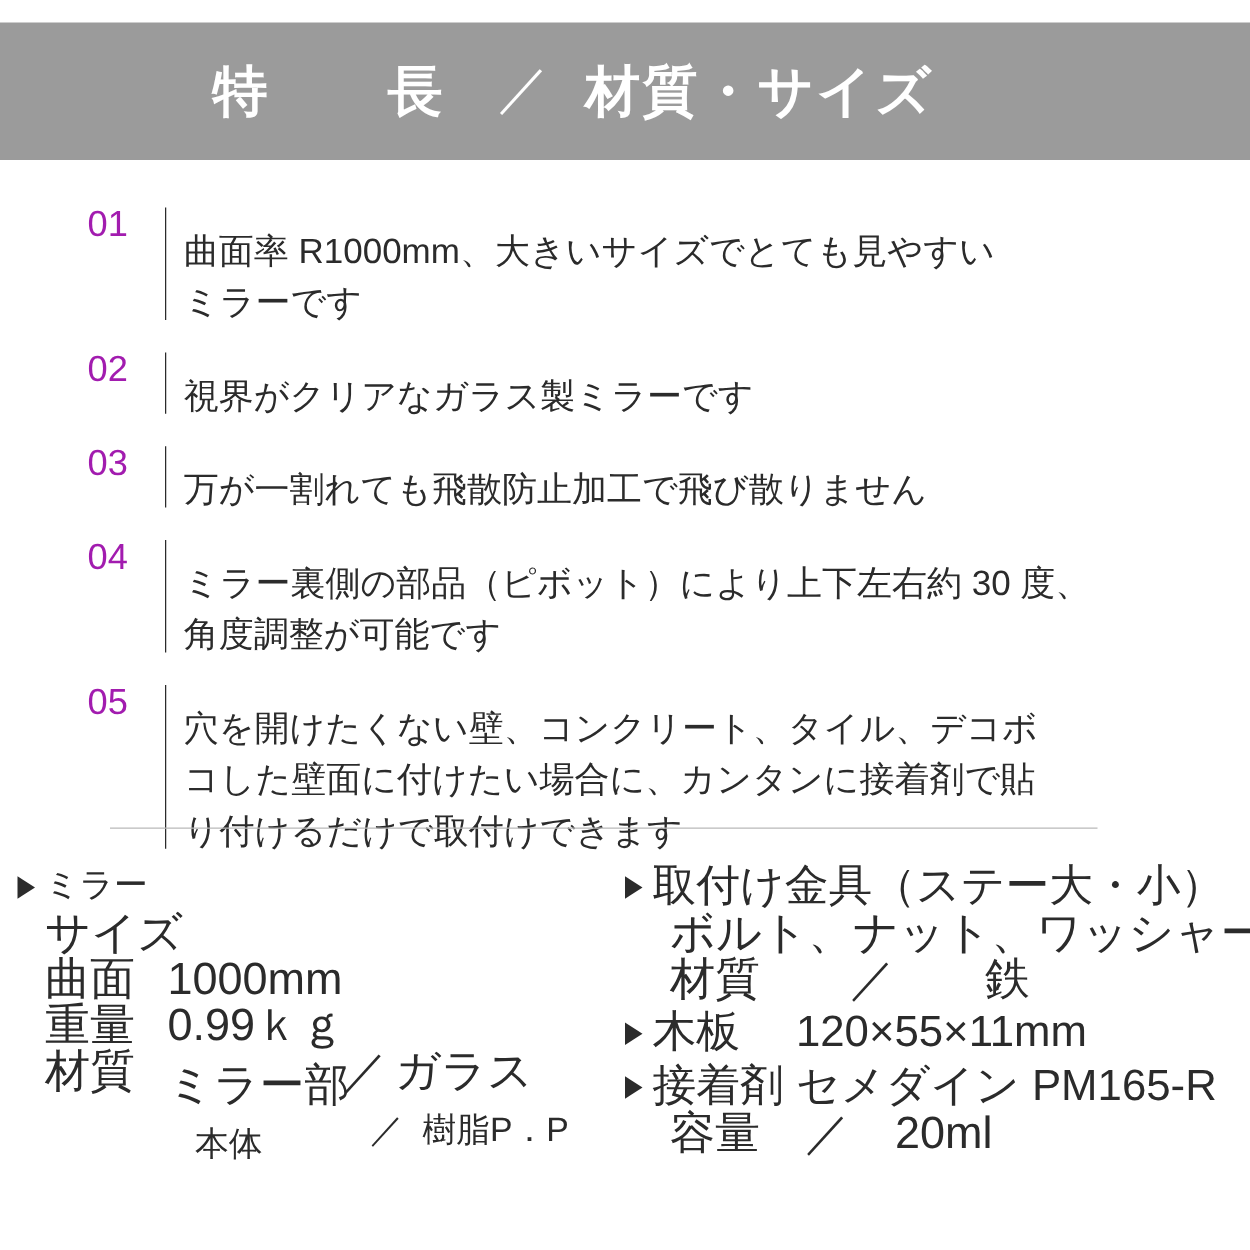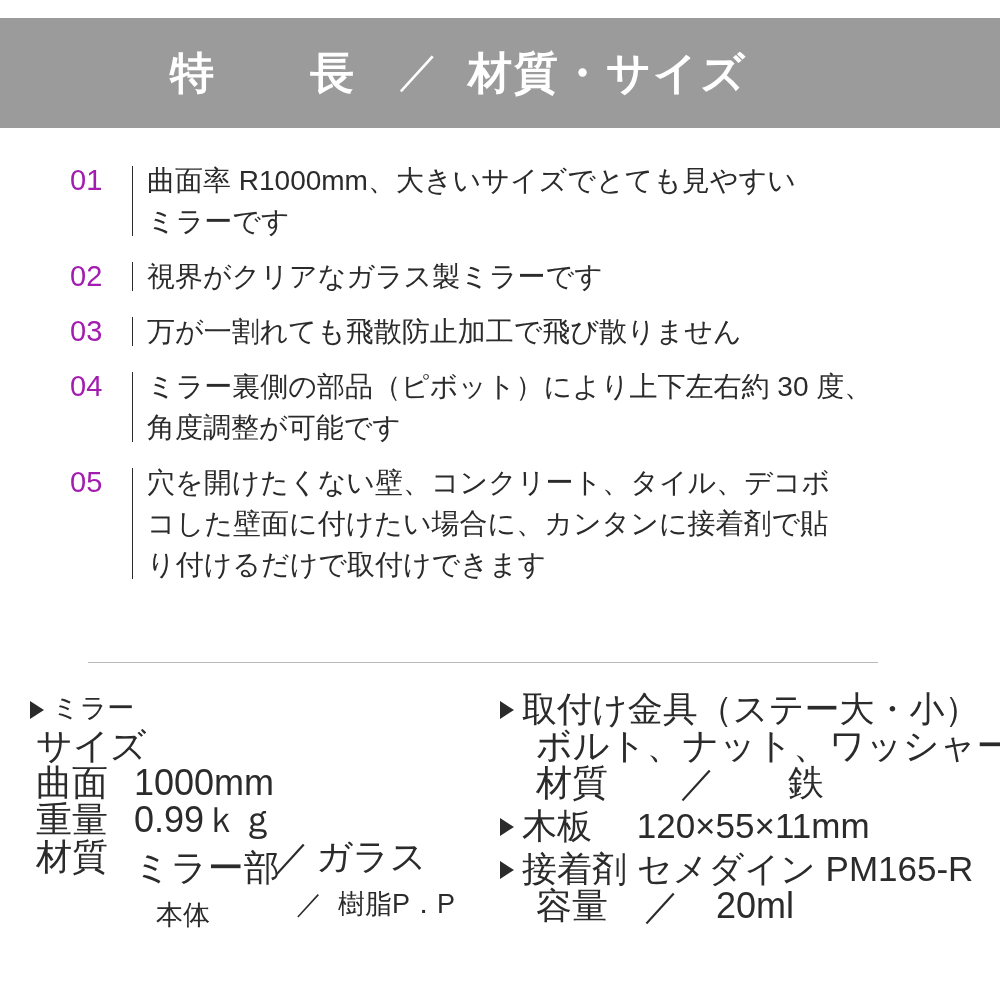--- a/index.html
+++ b/index.html
@@ -80,20 +80,21 @@
     width: 1px;
     align-self: stretch;
     background: #2b2b2b;
     margin: 6px 14px 6px 4px;
   }
   .feature-text {
     font-size: 28px;
     line-height: 41px;
     letter-spacing: 0px;
     max-width: 790px;
+    margin-top: 20px;
   }
 
   
   .divider {
     position: absolute;
     top: 662px;
     left: 88px;
     width: 790px;
     height: 1px;
     background: #b9b9b9;
@@ -115,21 +116,20 @@
   .spec-col-right {
     width: 500px;
     padding-left: 10px;
     box-sizing: border-box;
   }
   .spec-head {
     display: flex;
     align-items: flex-start;
     font-size: 27px;
     line-height: 37px;
-    margin-left: 16px;
   }
   .tri {
     display: inline-block;
     width: 0;
     height: 0;
     border-left: 14px solid #2b2b2b;
     border-top: 9px solid transparent;
     border-bottom: 9px solid transparent;
     margin: 11px 8px 0 0;
     flex: 0 0 auto;

